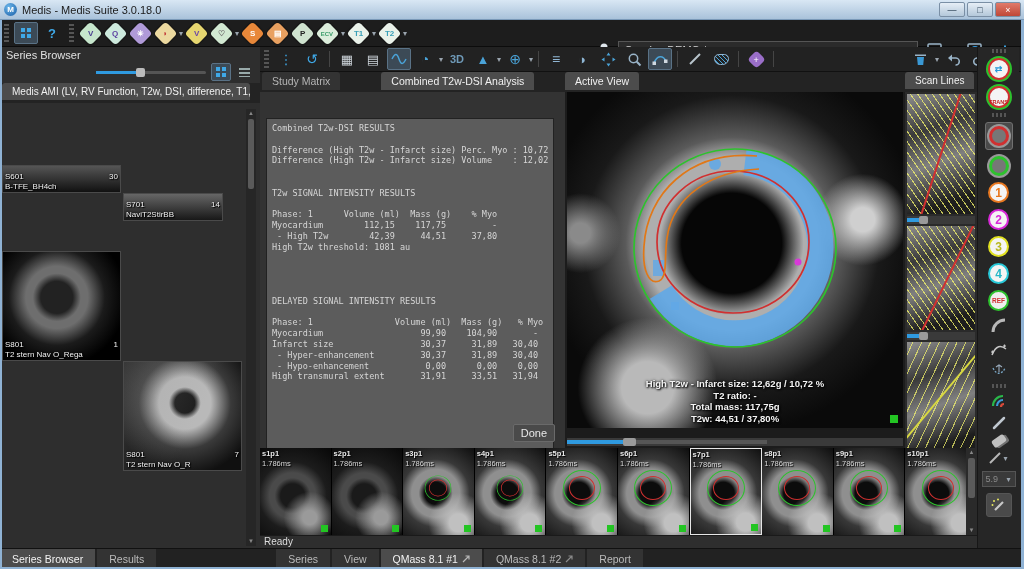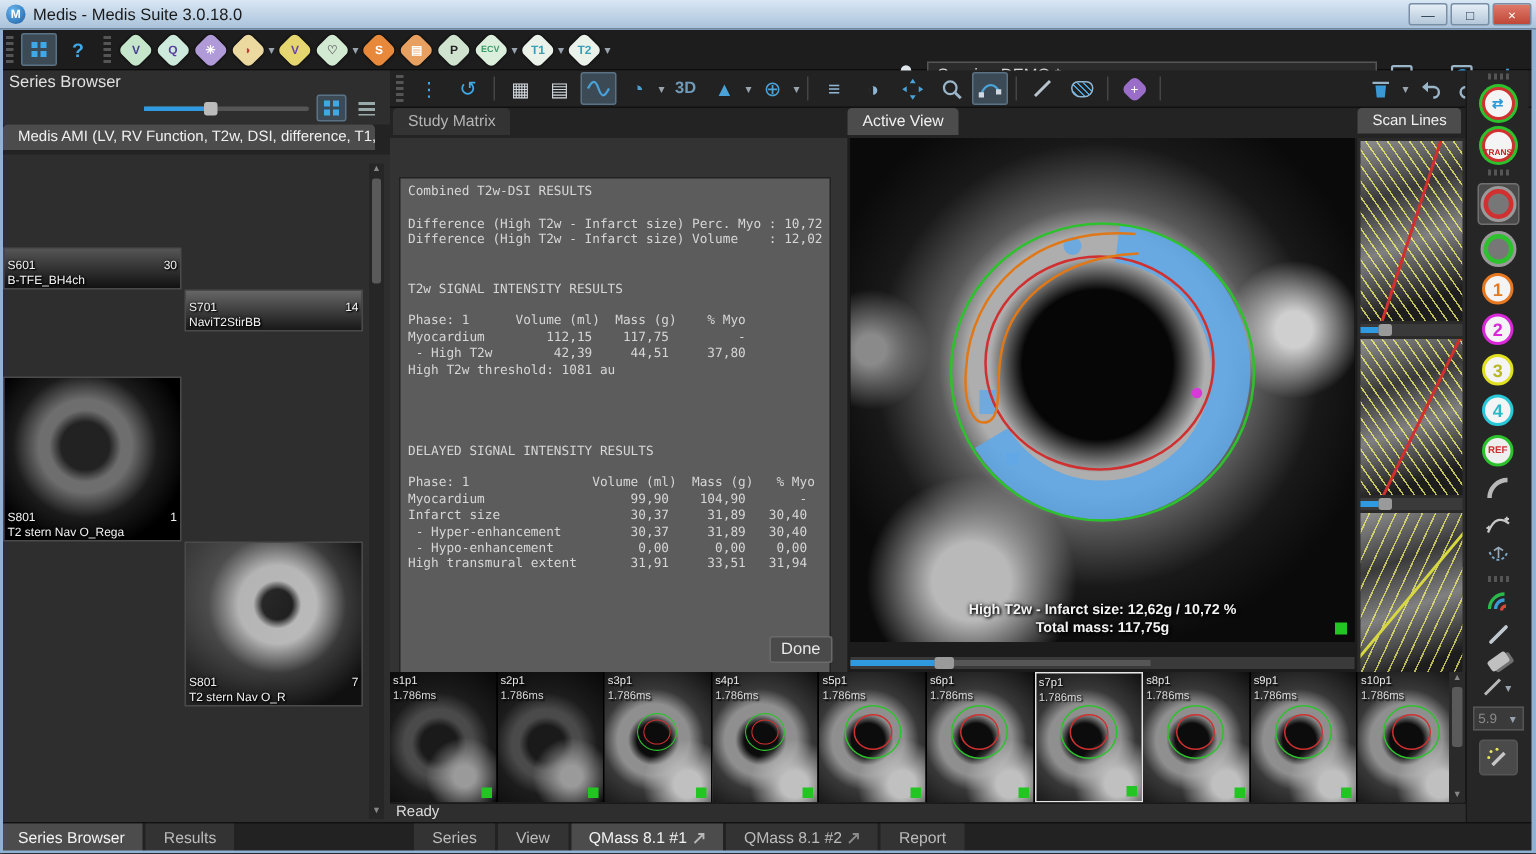--- a/index.html
+++ b/index.html
@@ -106,21 +106,21 @@
     display:flex;align-items:center;padding:0 3px;justify-content:space-between;}
   
   #film{left:260px;top:448px;width:717px;height:87px;background:#141414;display:flex;}
   .fitem{position:relative;flex:1;border-right:1px solid #000;background:
     radial-gradient(circle at 78% 86%, #c0c0c0 0 9px, rgba(20,20,20,0) 30px),
     radial-gradient(circle at 46% 52%, #0c0c0c 0 11px, #8f8f8f 17px 24px, #383838 34px, #101010 58px),#000;
     overflow:hidden;}
   .fitem.dark{background:radial-gradient(circle at 70% 80%, #9a9a9a 0 7px, rgba(20,20,20,0) 26px),
     radial-gradient(circle at 46% 55%, #1a1a1a 0 12px, #4a4a4a 18px 23px, #1c1c1c 34px, #0a0a0a 58px),#000;}
   .fitem.sel{border:1px solid #e6e6e6;}
-  .fitem .fid{position:absolute;left:2px;top:1px;font-size:7.5px;color:#e8e8e8;text-shadow:1px 1px 1px #000;}
+  .fitem .fid{position:absolute;left:2px;top:1px;font-size:7.5px;color:#e8e8e8;text-shadow:1px 1px 1px #000;font-weight:bold;}
   .fitem .ftime{position:absolute;left:2px;top:11px;font-size:7.5px;color:#d8d8d8;text-shadow:1px 1px 1px #000;}
   .fitem .gsq{right:3px;bottom:3px;width:7px;height:7px;}
   .cring{position:absolute;left:50%;top:46%;width:38px;height:36px;margin:-18px 0 0 -19px;
     border:1.2px solid #2dc22d;border-radius:50%;}
   .cring .inner{position:absolute;left:5px;top:5px;right:5px;bottom:5px;border:1.2px solid #d03030;border-radius:50%;}
   .r-sm{transform:scale(.7);}
   #nextrow{position:absolute;left:260px;top:527px;width:717px;height:8px;background:#101010;display:flex;
     border-top:1px solid #000;overflow:hidden;}
   #nextrow div{flex:1;font-size:7.5px;color:#cfcfcf;padding-left:2px;border-right:1px solid #000;}
   
@@ -247,21 +247,21 @@
 
     <div class="abs thumb" style="left:2px;top:62px;width:119px;height:28px;background:linear-gradient(#555,#111);">
       <div class="lbl">
           <div class="lblrow">
             <span>S601</span>
             <span>30</span>
           </div>
       <div>B-TFE_BH4ch</div>
         </div>
     </div>
-    <div class="abs thumb" style="left:123px;top:62px;width:119px;height:28px;background:linear-gradient(#666,#181818);">
+    <div class="abs thumb" style="left:123px;top:62px;width:100px;height:28px;background:linear-gradient(#666,#181818);">
       <div class="lbl">
           <div class="lblrow">
             <span>S701</span>
             <span>14</span>
           </div>
       <div>NaviT2StirBB</div>
         </div>
     </div>
 
     <div class="abs thumb" style="left:2px;top:92px;width:119px;height:110px;background:
@@ -375,20 +375,21 @@
             <circle cx="9.5" cy="7" r="3.2" fill="#cfd8e0"></circle>
             <rect x="2" y="3.5" width="3" height="2" fill="#cfd8e0"></rect>
           </svg>
       </div>
     </div>
   </div>
 
   <div class="abs" id="analysis">
     <div class="tabbar" style="padding-left:2px;">
       <div class="tab">Study Matrix</div>
+      <div class="tab active">Combined T2w-DSI Analysis</div>
     </div>
     <div id="report">
       <pre>Combined T2w-DSI RESULTS
 
 Difference (High T2w - Infarct size) Perc. Myo : 10,72 %
 Difference (High T2w - Infarct size) Volume    : 12,02 ml
 
 
 T2w SIGNAL INTENSITY RESULTS
 
@@ -427,21 +428,23 @@
         <rect x="86" y="168" width="11" height="16" fill="#5fa8e8" opacity="0.8"></rect>
         <circle cx="148" cy="72" r="6" fill="#5fa8e8" opacity="0.85"></circle>
         <rect x="104" y="210" width="8" height="8" fill="#5fa8e8" opacity="0.7"></rect>
         <ellipse cx="168" cy="156" rx="101" ry="99" stroke="#2dc22d" stroke-width="1.7" fill="none"></ellipse>
         <ellipse cx="166" cy="150" rx="76" ry="71" stroke="#d03030" stroke-width="1.7" fill="none"></ellipse>
         <path d="M 190 64 C 122 58 80 102 77 154 C 75 178 82 193 92 189 C 101 185 97 166 100 146 C 106 103 146 79 192 77" stroke="#e07818" stroke-width="1.7" fill="none"></path>
         <circle cx="231" cy="170" r="3.5" fill="#d83ad8"></circle>
       </svg>
       <div class="overlay">
         <div>High T2w - Infarct size: 12,62g / 10,72 %</div>
+        <div>T2 ratio: -</div>
         <div>Total mass: 117,75g</div>
+        <div>T2w: 44,51 / 37,80%</div>
       </div>
       <div class="gsq" style="right:5px;bottom:5px;"></div>
     </div>
     <div class="vslider" style="left:2px;bottom:2px;width:336px;">
       <div class="track2" style="left:0;width:200px;"></div>
       <div class="fill" style="width:56px;"></div>
       <div class="knob" style="left:56px;"></div>
     </div>
   </div>
 

